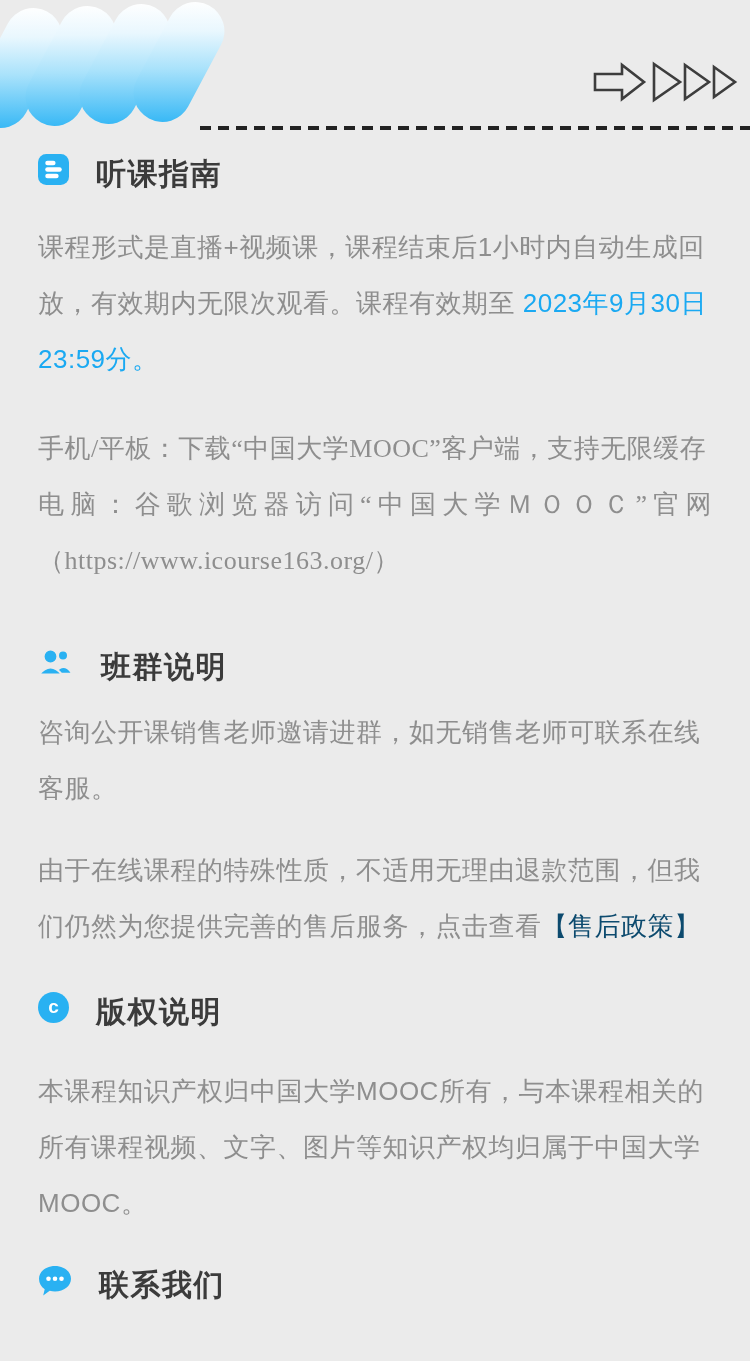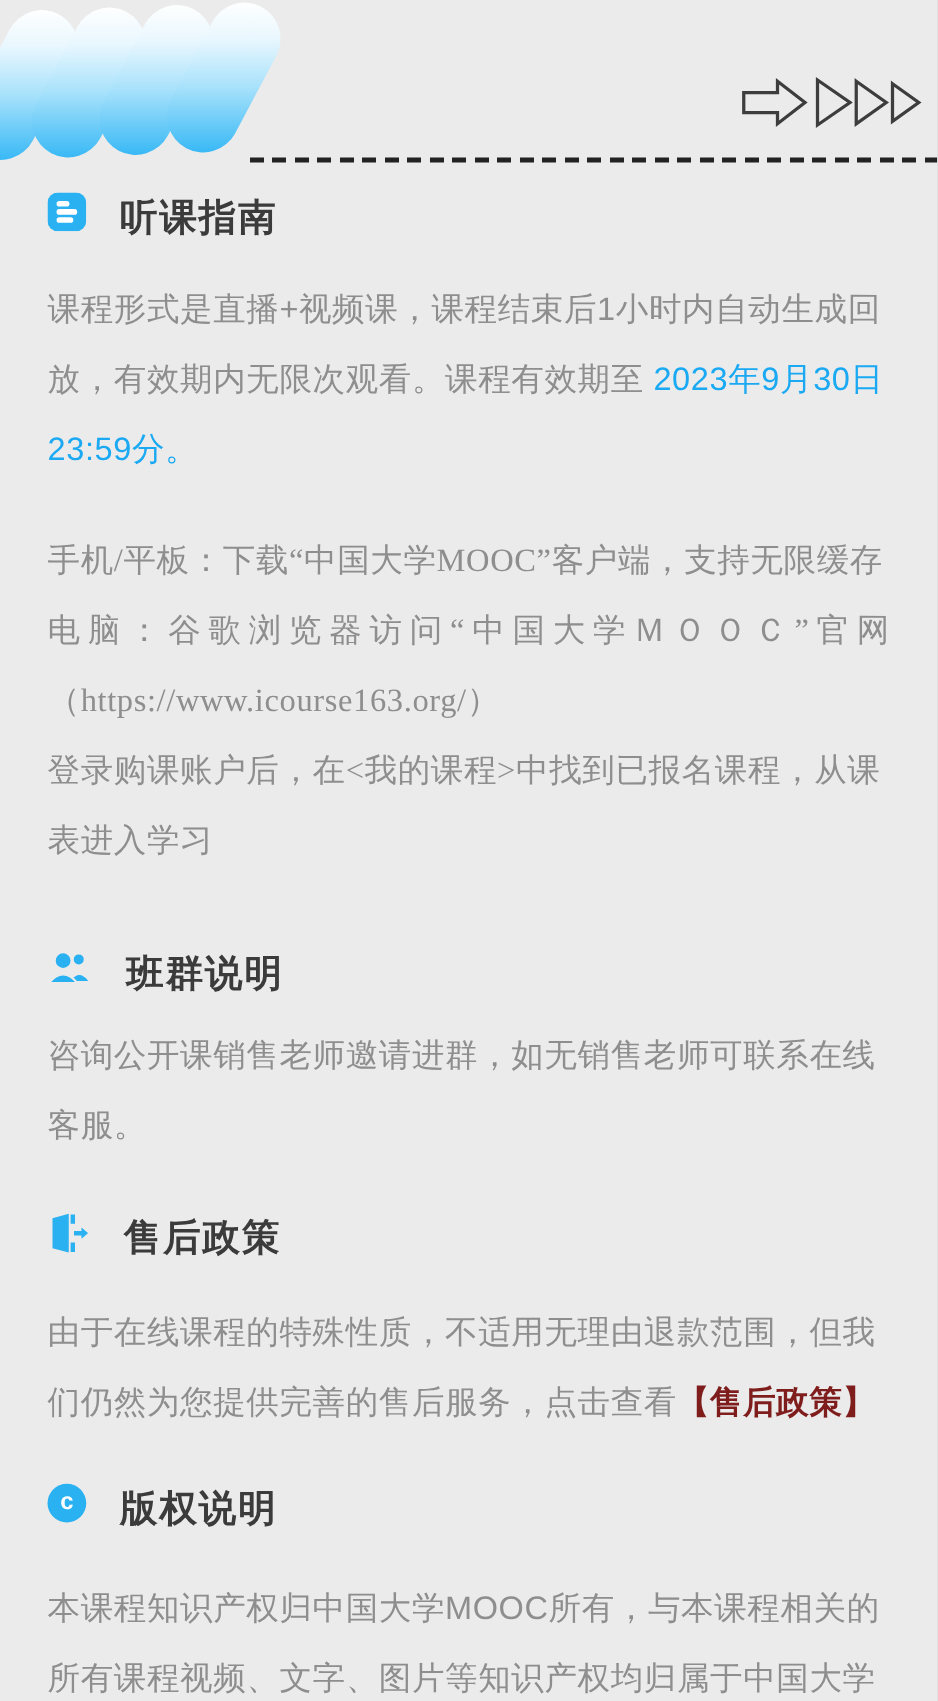--- a/index.html
+++ b/index.html
@@ -76,21 +76,21 @@
     font-weight:800;font-size:19px;line-height:1;
   }
   .copyright-circle i{font-style:normal;transform:translateY(-1px);}
   p.body, .line, .contact-line{
     font-size:26px;
     line-height:56px;
     color:var(--body);
     letter-spacing:.5px;
   }
   .hl-blue{color:#1aa9f2;}
-  .link-pink{color:#7f1d1d;cursor:pointer;font-weight:bold;}
+  .link-pink{color:#0c4a6e;cursor:pointer;}
   .justify-line{text-align:justify;text-align-last:justify;}
   
   .sec-listen .section-heading{padding-top:24px;}
   .sec-listen p.body{margin-top:24px;}
   .guide-lines{margin-top:34px;font-family:Liberation Serif, serif;}
   .sec-group .section-heading{margin-top:58px;}
   .sec-group p.body{margin-top:16px;}
   .sec-refund .section-heading{margin-top:42px;}
   .sec-refund p.body{margin-top:26px;}
   .sec-copyright .section-heading{margin-top:38px;}
@@ -132,50 +132,39 @@
             <rect x="7" y="19.1" width="13" height="4.4" rx="2.2" fill="#fff"></rect>
           </svg>
         </span>
         <h2>听课指南</h2>
       </div>
       <p class="body"><span>课程形式是直播+视频课，课程结束后1小时内自动生成回放，有效期内无限次观看。课程有效期至 </span><span class="hl-blue">2023年9月30日23:59分。</span></p>
       <div class="guide-lines">
         <div class="line">手机/平板：下载“中国大学MOOC”客户端，支持无限缓存</div>
         <div class="line justify-line">电脑：谷歌浏览器访问“中国大学ＭＯＯＣ”官网</div>
         <div class="line">（https://www.icourse163.org/）</div>
-        <div class="line">登录购课账户后，在&lt;我的课程&gt;中找到已报名课程，从课表进入学习</div>
       </div>
     </section>
 
     <section class="sec-group">
       <div class="section-heading">
         <span class="icon">
           <svg width="36" height="31" viewBox="0 0 36 31">
             <circle cx="25" cy="8.5" r="4.8" fill="#29b1f2" stroke="#ebebeb" stroke-width="1.6"></circle>
             <path d="M18 25 q7.5 -9.5 15 0 l0 1.5 l-15 0 Z" fill="#29b1f2" stroke="#ebebeb" stroke-width="1.6"></path>
             <circle cx="12.5" cy="9.5" r="6.8" fill="#29b1f2" stroke="#ebebeb" stroke-width="1.8"></circle>
             <path d="M1 27.5 q11.5 -14 23 0 Z" fill="#29b1f2" stroke="#ebebeb" stroke-width="1.8"></path>
           </svg>
         </span>
         <h2>班群说明</h2>
       </div>
       <p class="body">咨询公开课销售老师邀请进群，如无销售老师可联系在线客服。</p>
     </section>
 
     <section class="sec-refund">
-      <div class="section-heading">
-        <span class="icon">
-          <svg width="34" height="33" viewBox="0 0 34 33">
-            <path d="M4 4.5 L17 1 V32 L4 28.5 Z" fill="#29b1f2"></path>
-            <path d="M18.5 1.5 H22 V9 H18.5 Z M18.5 24 H22 V31.5 H18.5 Z" fill="#29b1f2"></path>
-            <path d="M20.5 14 h6 v-3.5 l7 6 l-7 6 v-3.5 h-6 Z" fill="#29b1f2" stroke="#ebebeb" stroke-width="1.4"></path>
-          </svg>
-        </span>
-        <h2>售后政策</h2>
-      </div>
       <p class="body"><span>由于在线课程的特殊性质，不适用无理由退款范围，但我们仍然为您提供完善的售后服务，点击查看</span><span class="link-pink">【售后政策】</span></p>
     </section>
 
     <section class="sec-copyright">
       <div class="section-heading">
         <span class="icon copyright-circle">
             <i>c</i>
           </span>
         <h2>版权说明</h2>
       </div>

